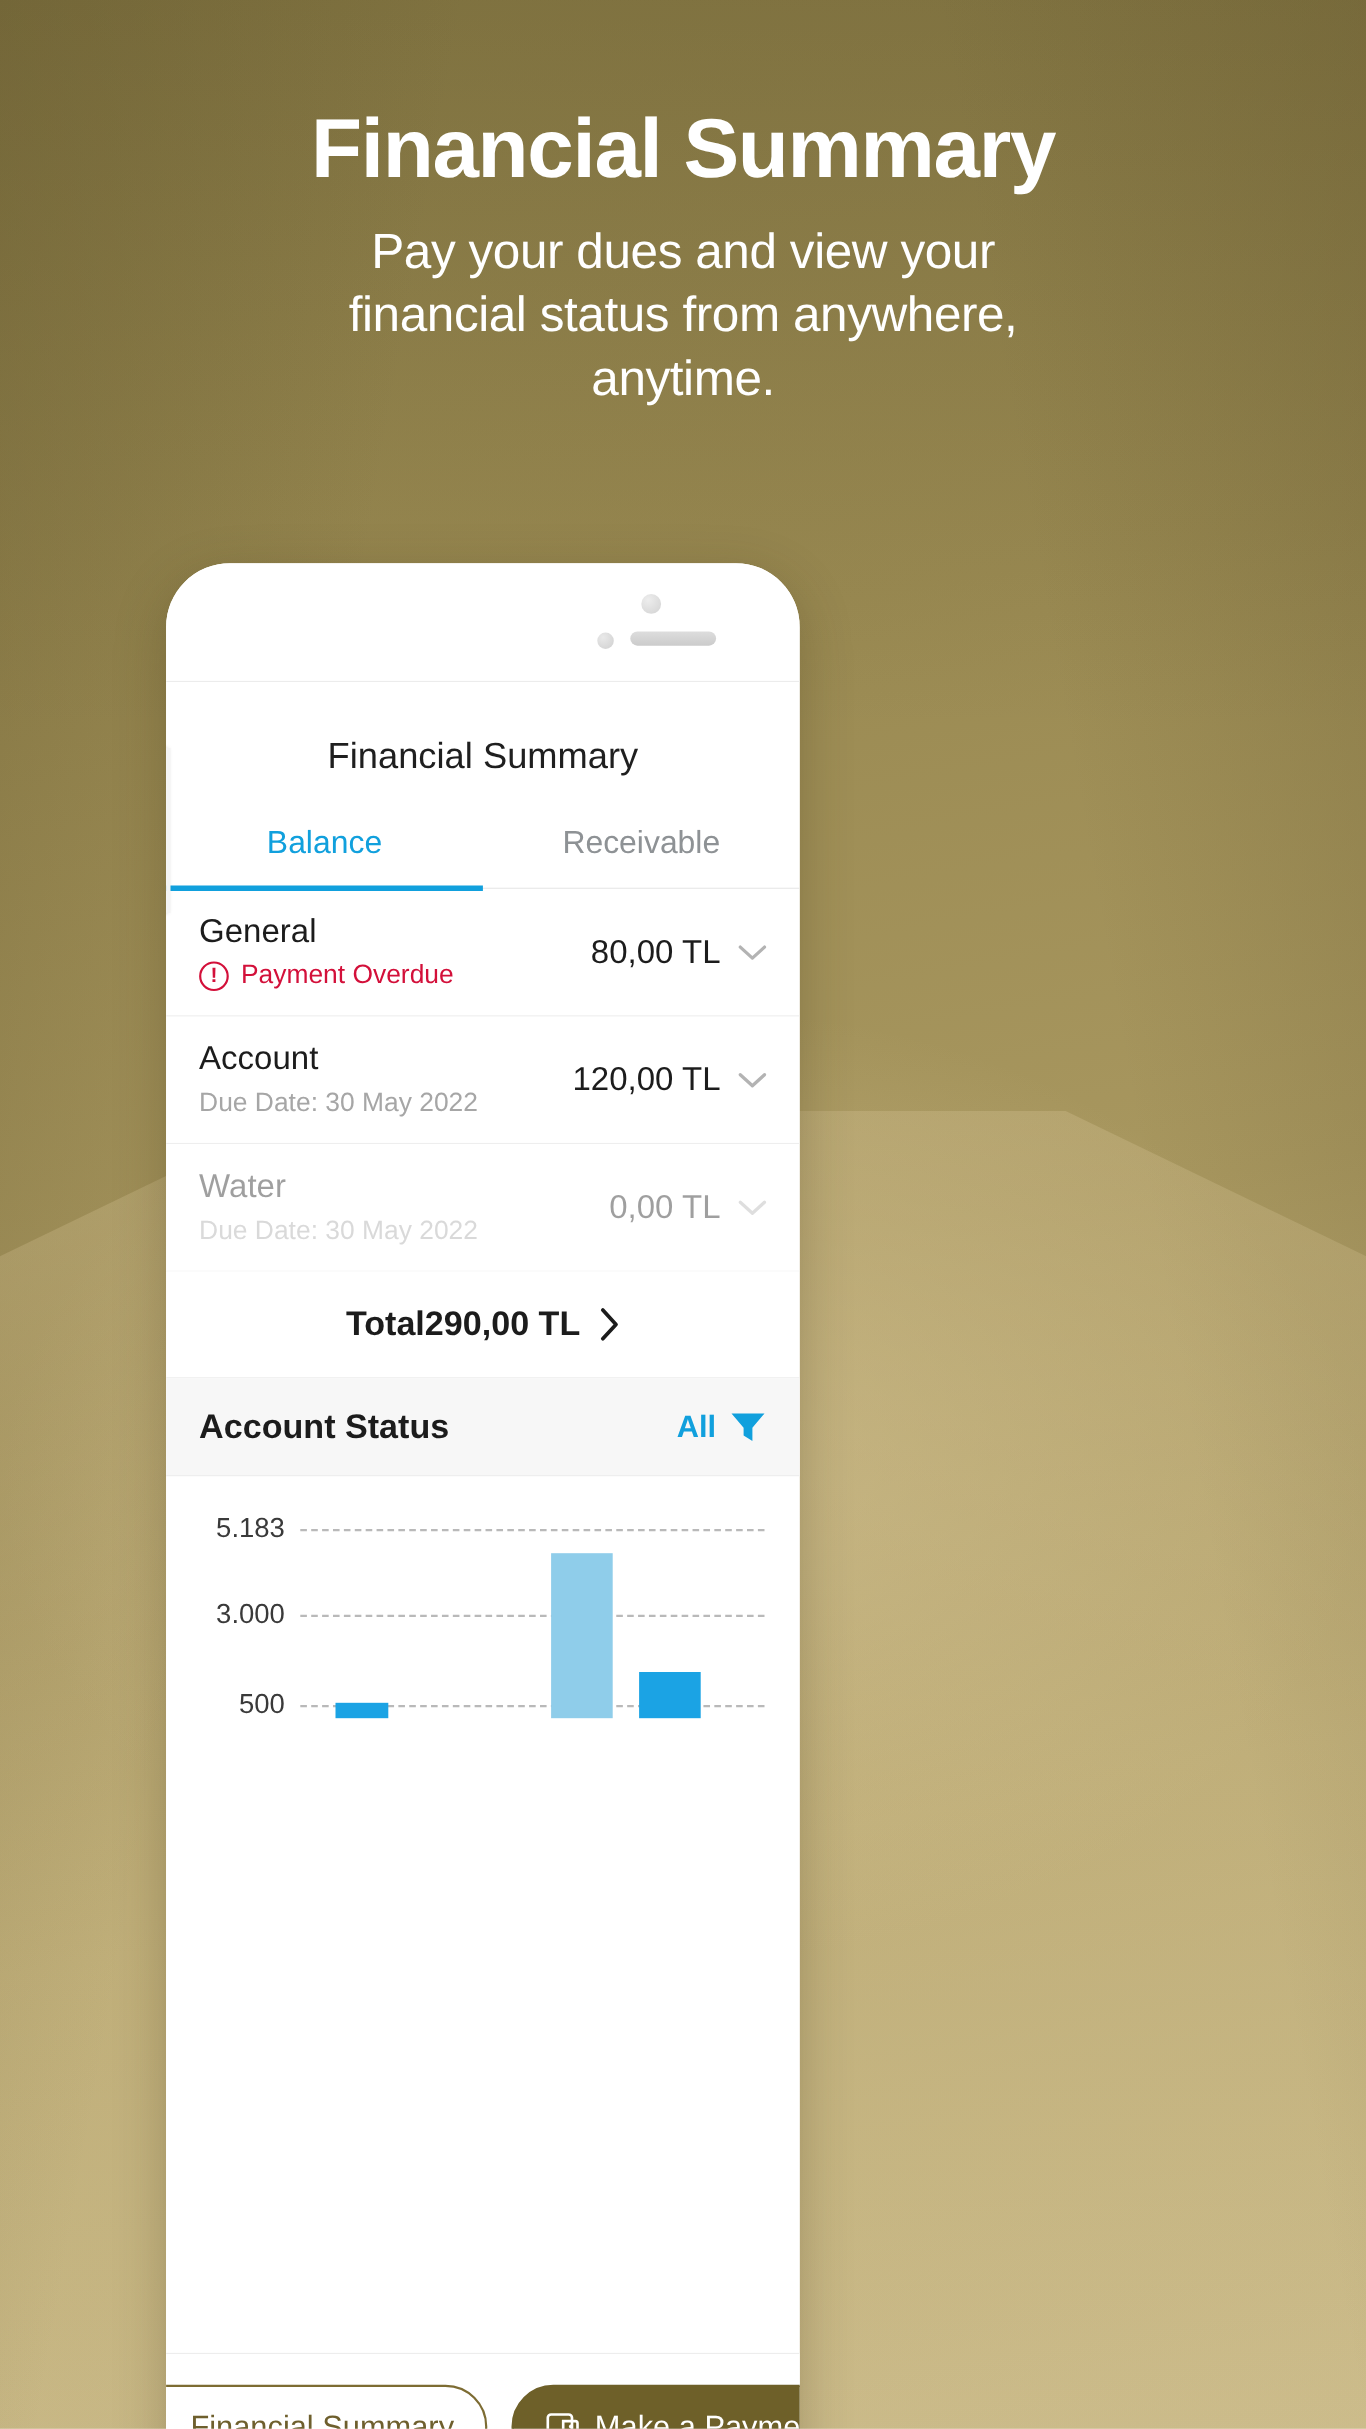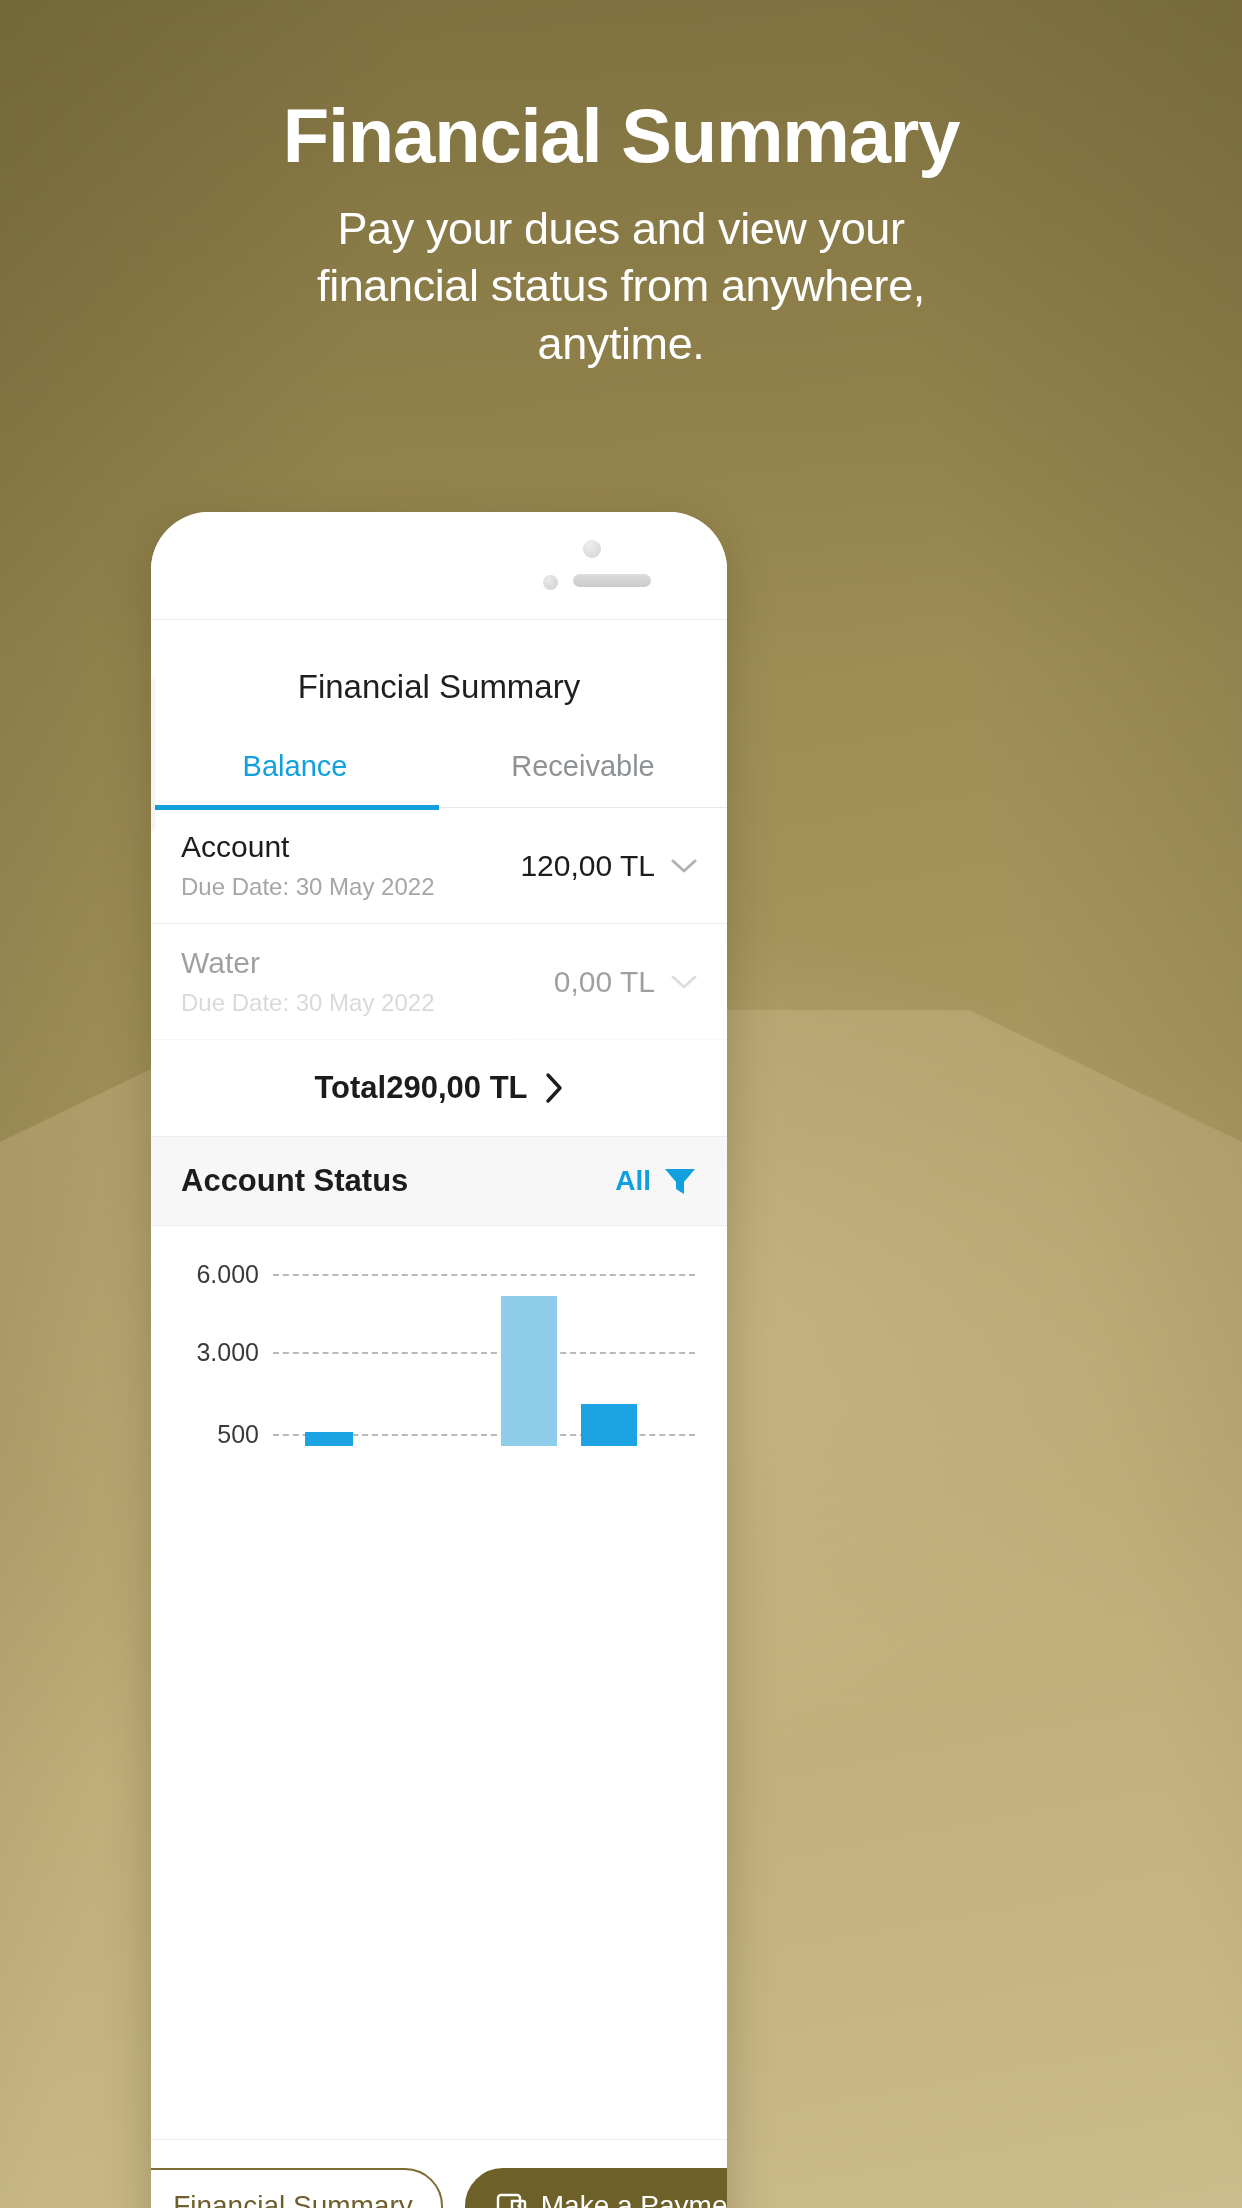--- a/index.html
+++ b/index.html
@@ -207,20 +207,37 @@
   <div class="screen">
 
     <div class="app-title">Financial Summary</div>
 
     <div class="tabs">
       <div class="tab active">Balance</div>
       <div class="tab">Receivable</div>
     </div>
 
 
+    <div class="row">
+      <div class="row-left">
+        <div class="r-title">General</div>
+        <div class="r-over">
+          <span class="warn-ico">!</span>
+          <span>Payment Overdue</span>
+        </div>
+      </div>
+      <div class="row-right">
+        <span class="amount">80,00 TL</span>
+        <span class="chev">
+          <svg width="26" height="16" viewBox="0 0 26 16">
+              <path d="M2 3 L13 13 L24 3" stroke="#b3b3b3" stroke-width="3" fill="none" stroke-linecap="round" stroke-linejoin="round"></path>
+            </svg>
+        </span>
+      </div>
+    </div>
 
     <div class="row">
       <div class="row-left">
         <div class="r-title">Account</div>
         <div class="r-sub">Due Date: 30 May 2022</div>
       </div>
       <div class="row-right">
         <span class="amount">120,00 TL</span>
         <span class="chev">
           <svg width="26" height="16" viewBox="0 0 26 16">
@@ -265,21 +282,21 @@
           <svg width="34" height="32" viewBox="0 0 34 32">
               <path d="M2 4 H32 L21 17 V29 L13 24 V17 Z" fill="#11a0dd"></path>
             </svg>
         </span>
       </span>
     </div>
 
     <div class="chart-wrap">
       <div class="chart">
         <div class="gridline" style="top:18px;"></div>
-        <div class="ytick" style="top:18px;">6.000</div>
+        <div class="ytick" style="top:18px;">5.183</div>
 
         <div class="gridline" style="top:96px;"></div>
         <div class="ytick" style="top:96px;">3.000</div>
 
         <div class="gridline" style="top:178px;"></div>
         <div class="ytick" style="top:178px;">500</div>
 
         <div class="bars">
           <div class="bar" style="left:32px;  width:48px; height:14px;  background:#1ba3e4;"></div>
           <div class="bar" style="left:180px; width:48px; height:0px;   background:#1ba3e4;"></div>

